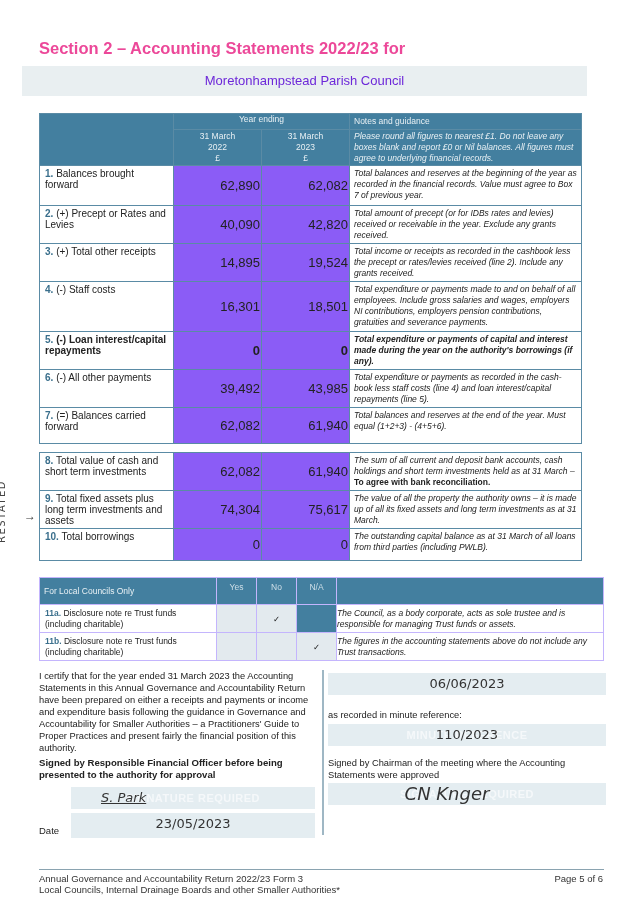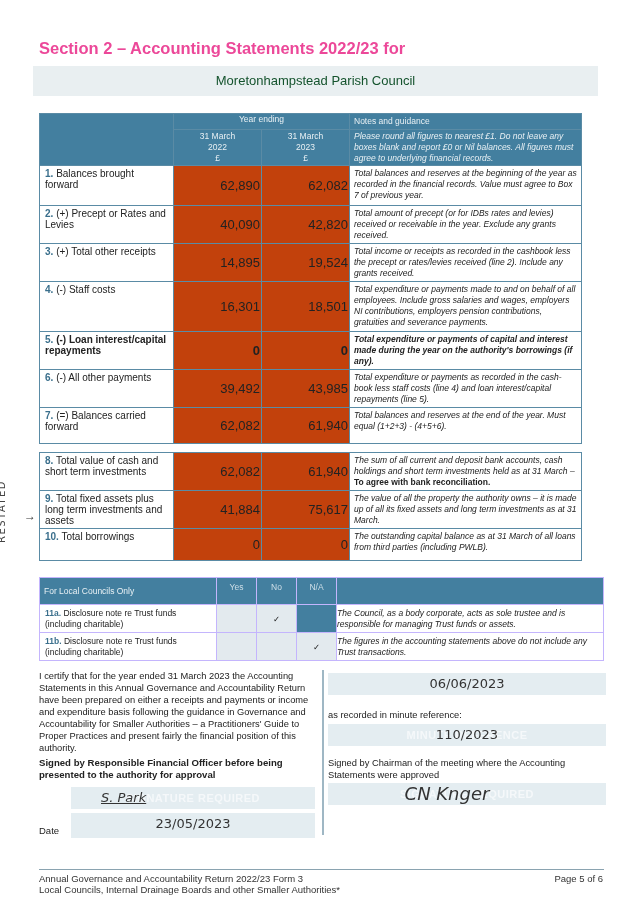--- a/index.html
+++ b/index.html
@@ -1,31 +1,31 @@
 <!DOCTYPE html>
 <html><head>
 <meta charset="utf-8">
 <style>
   * { box-sizing: border-box; margin: 0; padding: 0; }
   body { width: 638px; height: 913px; background: #fff; font-family: "Liberation Sans", sans-serif; color: #222; position: relative; overflow: hidden; }
   .title { position: absolute; left: 39px; top: 39px; font-size: 16.5px; font-weight: bold; color: #ec4899; }
-  .council { position: absolute; left: 33px; top: 66px; width: 565px; height: 30px; background: #e9eff1; text-align: center; line-height: 30px; font-size: 13px; color: #14532d; }
+  .council { position: absolute; left: 22px; top: 66px; width: 565px; height: 30px; background: #e9eff1; text-align: center; line-height: 30px; font-size: 13px; color: #6d28d9; }
   .margin-note { position: absolute; left: 2px; top: 470px; width: 20px; height: 90px; }
   .margin-note span { position: absolute; left: -32px; top: 36px; transform: rotate(-90deg); font-family: "DejaVu Sans", sans-serif; font-size: 10px; letter-spacing: 1.5px; color: #444; white-space: nowrap; }
   .arrow { position: absolute; left: 24px; top: 509px; font-size: 12px; color: #333; }
   table { border-collapse: collapse; position: absolute; left: 39px; }
   .main-tbl { top: 113px; width: 543px; }
   .main-tbl td, .main-tbl th { border: 1px solid #5a8ba5; vertical-align: top; }
   .hdr { background: #437f9f; color: #e8f0f4; font-weight: normal; font-size: 8.5px; }
   .hdr.c { text-align: center; }
   .hdr.note { text-align: left; padding: 2px 4px; }
   .hdr.note-i { font-style: italic; text-align: left; padding: 1px 4px; line-height: 11px; }
   .lbl { width: 134px; padding: 2px 4px 2px 5px; font-size: 10px; line-height: 11px; background: #fff; }
   .lbl b { color: #3a6f8c; }
-  .num { width: 88px; background: #c2410c; text-align: right; vertical-align: middle !important; font-size: 13px; padding: 0 1px 0 2px; }
+  .num { width: 88px; background: #8b5cf6; text-align: right; vertical-align: middle !important; font-size: 13px; padding: 0 1px 0 2px; }
   .guide { font-style: italic; font-size: 8.5px; line-height: 11px; padding: 2px 4px; background: #fff; }
   .gap td { border: none; height: 9px; background: #fff; }
   .lc-tbl { top: 577px; width: 565px; }
   .lc-tbl td { border: 1px solid #c4b5fd; font-size: 8.5px; }
   .lc-hdr { background: #437f9f; color: #e8f0f4; height: 27px; padding: 0 4px; }
   .lc-yn { background: #437f9f; color: #cfdfe8; text-align: center; width: 40px; height: 27px; vertical-align: top; padding-top: 4px; }
   .lc-lbl { padding: 2px 5px; line-height: 11px; background: #fff; width: 177px; }
   .lc-box { background: #e3eaee; text-align: center; width: 40px; font-size: 14px; }
   .lc-na-blank { background: #437f9f; }
   .lc-guide { font-style: italic; padding: 2px 0; line-height: 11px; background: #fff; }
@@ -127,21 +127,21 @@
       </tr>
 
   <tr style="height:38px;">
     <td class="lbl"><b>8.</b> <span>Total value of cash and short term investments</span></td>
     <td class="num">62,082</td>
     <td class="num">61,940</td>
     <td class="guide"><span>The sum of all current and deposit bank accounts, cash holdings and short term investments held as at 31 March –</span> <b style="font-style:normal;">To agree with bank reconciliation.</b></td>
   </tr>
   <tr style="height:38px;">
     <td class="lbl"><b>9.</b> <span>Total fixed assets plus long term investments and assets</span></td>
-    <td class="num">41,884</td>
+    <td class="num">74,304</td>
     <td class="num">75,617</td>
     <td class="guide">The value of all the property the authority owns – it is made up of all its fixed assets and long term investments as at 31 March.</td>
   </tr>
   <tr style="height:32px;">
     <td class="lbl"><b>10.</b> <span>Total borrowings</span></td>
     <td class="num">0</td>
     <td class="num">0</td>
     <td class="guide">The outstanding capital balance as at 31 March of all loans from third parties (including PWLB).</td>
   </tr>
 </tbody>

